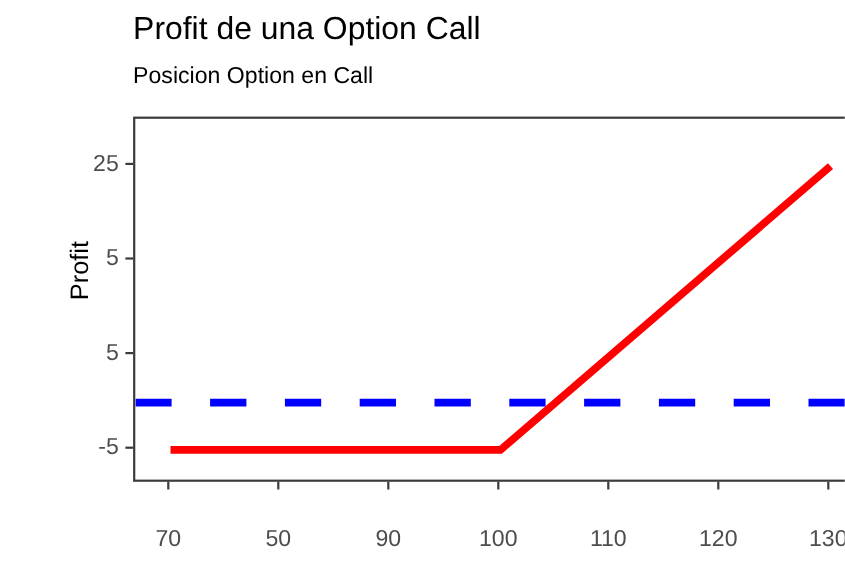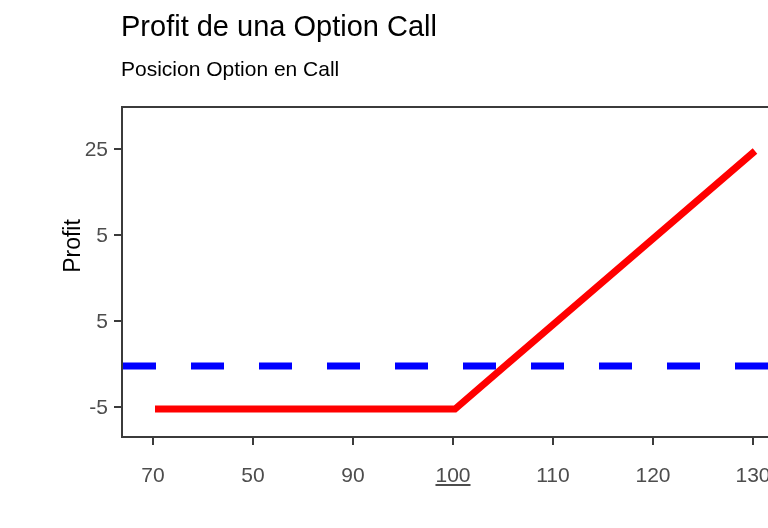--- a/index.html
+++ b/index.html
@@ -101,21 +101,21 @@
   }
   .y-tick-mark {
     position: absolute;
     width: 7px;
     height: 2px;
     background: #3b3b3b;
     left: 82px;
   }
   .x-tick-label {
     position: absolute;
-    top: 462px;
+    top: 477px;
     font-size: 21px;
     line-height: 25px;
     color: #4d4d4d;
     text-align: center;
     width: 80px;
     white-space: nowrap;
   }
   .y-tick-label {
     position: absolute;
     left: 0px;
@@ -146,21 +146,21 @@
   </div>
 
   <div id="x-ticks">
       <div class="x-tick-mark" style="left: 120px;"></div>
       <div class="x-tick-label" style="left: 81px;">70</div>
       <div class="x-tick-mark" style="left: 220px;"></div>
       <div class="x-tick-label" style="left: 181px;">50</div>
       <div class="x-tick-mark" style="left: 320px;"></div>
       <div class="x-tick-label" style="left: 281px;">90</div>
       <div class="x-tick-mark" style="left: 420px;"></div>
-      <div class="x-tick-label" style="left: 381px; text-decoration: underline;">100</div>
+      <div class="x-tick-label" style="left: 381px;">100</div>
       <div class="x-tick-mark" style="left: 520px;"></div>
       <div class="x-tick-label" style="left: 481px;">110</div>
       <div class="x-tick-mark" style="left: 620px;"></div>
       <div class="x-tick-label" style="left: 581px;">120</div>
       <div class="x-tick-mark" style="left: 720px;"></div>
       <div class="x-tick-label" style="left: 681px;">130</div>
     </div>
   <div id="y-ticks">
       <div class="y-tick-mark" style="top: 406.036px;"></div>
       <div class="y-tick-label" style="top: 394.036px;">-5</div>

